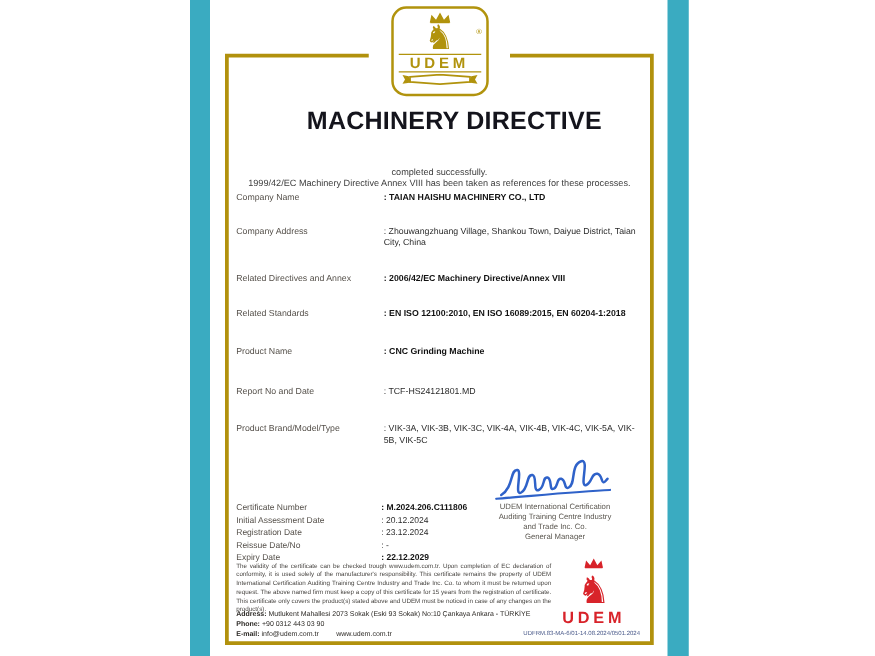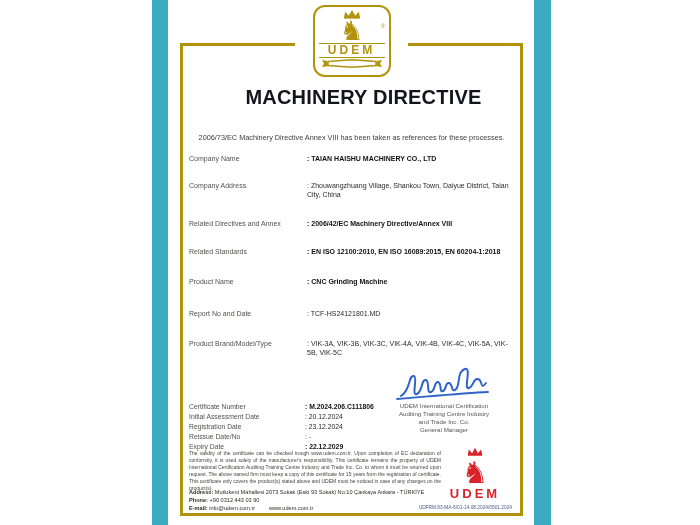--- a/index.html
+++ b/index.html
@@ -109,21 +109,22 @@
         <path d="M56 2 L61 1 L59 4.5 L61 8 L54 7 Z" fill="#b1930d"></path>
         <path d="M7 2.5 L31 0.8 L55 2.5 L55 6.5 L31 8.2 L7 6.5 Z" fill="none" stroke="#b1930d" stroke-width="1.4"></path>
       </svg>
     </div>
   </div>
 
   <div class="title-block">
     <div class="title-line">MACHINERY DIRECTIVE</div>
   </div>
   <div class="subtitle">
-    <div>2006/73/EC Machinery Directive Annex VIII has been taken as references for these processes.</div>
+    <div>completed successfully.</div>
+    <div>1999/42/EC Machinery Directive Annex VIII has been taken as references for these processes.</div>
   </div>
 
   <div class="row" style="top:109px">
     <span class="lbl">Company Name</span>
     <span class="val bold">: TAIAN HAISHU MACHINERY CO., LTD</span>
   </div>
   <div class="row" style="top:136px">
     <span class="lbl">Company Address</span>
     <span class="val">: Zhouwangzhuang Village, Shankou Town, Daiyue District, Taian City, China</span>
   </div>

